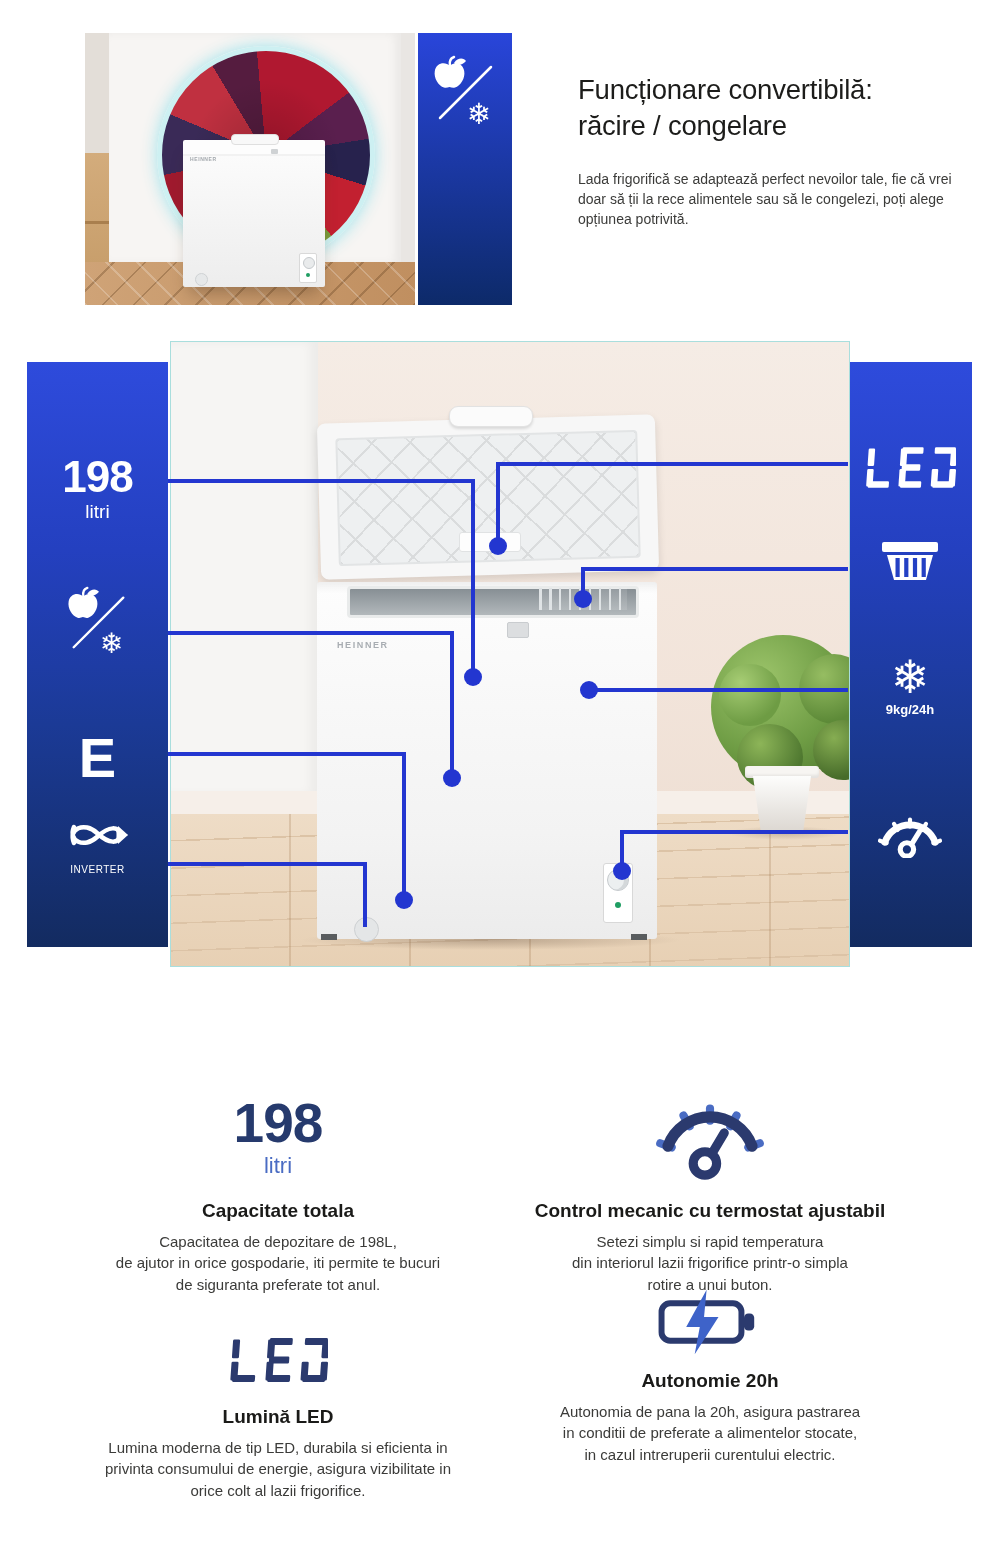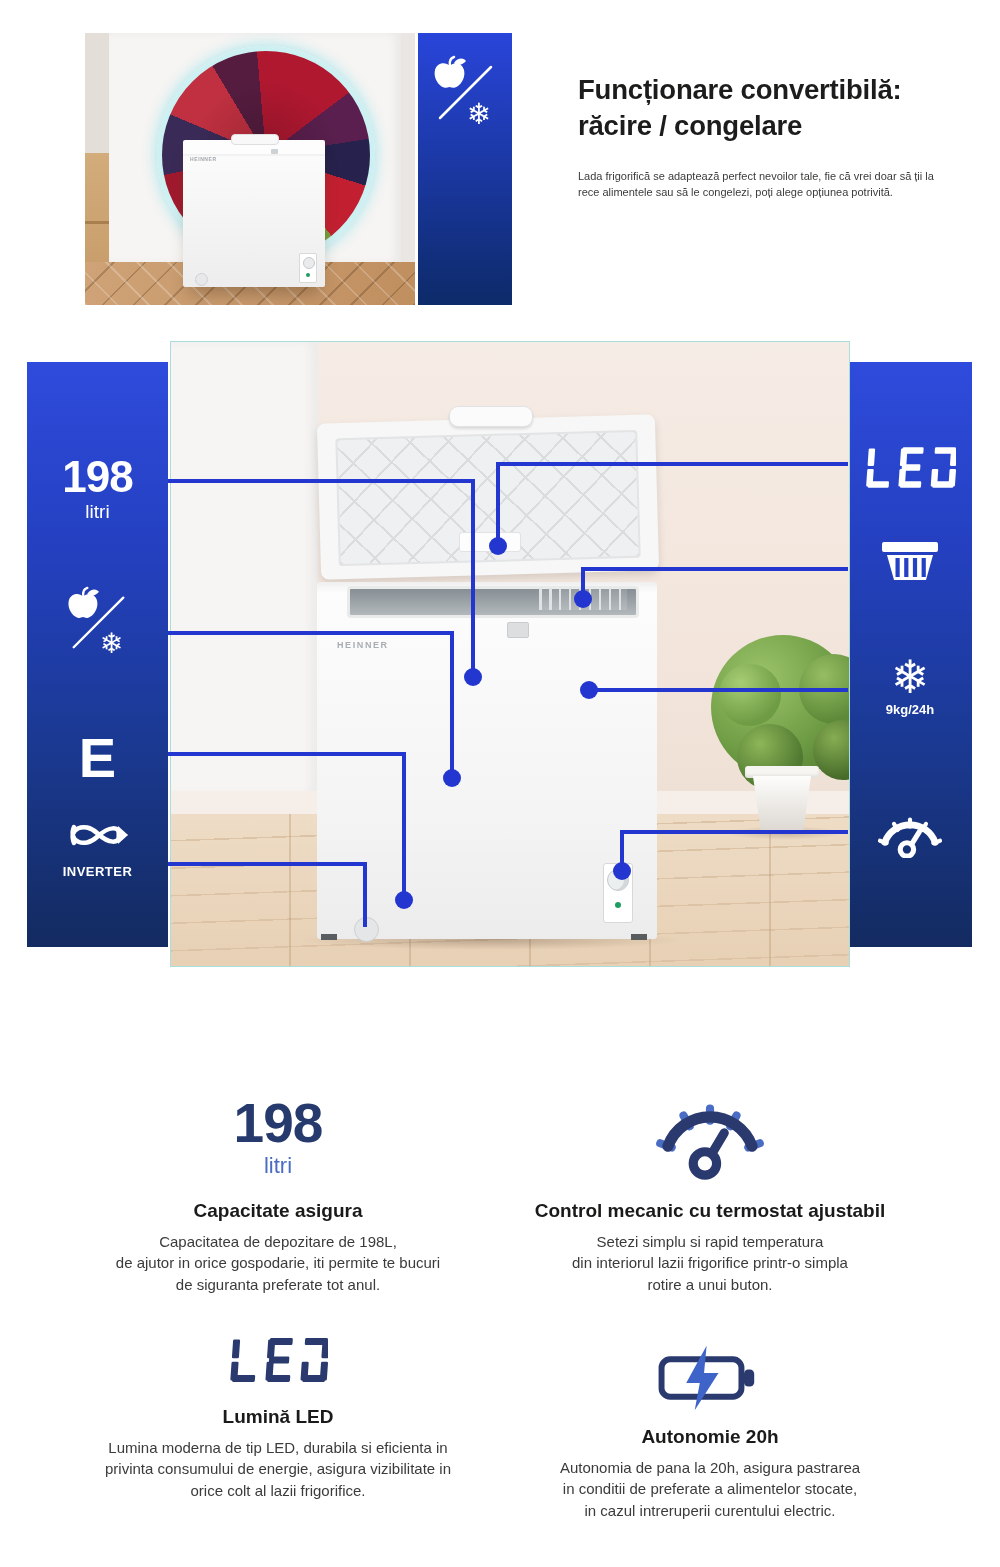--- a/index.html
+++ b/index.html
@@ -36,33 +36,33 @@
       border:1px solid #dfdfdf;}
   .hfz-logo{left:7px;top:16px;font-size:5px;font-weight:bold;letter-spacing:.6px;color:#a3a8ad;}
   .hfz-lock{left:88px;top:9px;width:7px;height:5px;background:#cfd2d4;border-radius:1px;}
   .hfz-panel{left:116px;top:113px;width:16px;height:28px;background:#fff;border:1px solid #d9d9d9;border-radius:2px;}
   .hfz-knob{left:3px;top:3px;width:10px;height:10px;border-radius:50%;background:#e9ebec;border:1px solid #c5c9cc;}
   .hfz-led{left:6px;top:19px;width:4px;height:4px;border-radius:50%;background:#1f9e63;}
   .hfz-drain{left:12px;top:133px;width:11px;height:11px;border-radius:50%;background:#e6e8e9;border:1px solid #cfd2d4;}
   .hero-band{left:418px;top:33px;width:94px;height:272px;
       background:linear-gradient(180deg,#2945da 0%,#1c39a8 45%,#0d2a69 100%);}
   .hero-text{left:578px;top:72px;width:378px;}
-  .hero-text h1{margin:0;font-size:27.5px;line-height:1.32;font-weight:bold;letter-spacing:-.2px;color:#1c1c1a;}
-  .hero-text p{margin:24px 0 0;font-size:11px;line-height:1.45;color:#3b3b39;}
+  .hero-text h1{margin:0;font-size:27.5px;line-height:1.32;font-weight:normal;letter-spacing:-.2px;color:#1c1c1a;}
+  .hero-text p{margin:24px 0 0;font-size:14px;line-height:1.45;color:#3b3b39;}
 
   
   .diagram{left:27px;top:341px;width:945px;height:626px;}
   .bar{top:21px;height:585px;background:linear-gradient(180deg,#2e4bdc 0%,#2440c0 32%,#1b3a96 62%,#132b60 100%);color:#fff;}
   .bar-left{left:0;width:141px;}
   .bar-right{left:821px;width:124px;}
   .bi{left:0;width:100%;text-align:center;}
   .bi-num{font-size:44px;font-weight:bold;line-height:1;letter-spacing:-1px;}
   .bi-sub{font-size:19px;margin-top:2px;}
   .bi-E{font-size:56px;font-weight:bold;line-height:1;}
-  .bi-label{font-size:13px;font-weight:bold;letter-spacing:.5px;margin-top:4px;}
+  .bi-label{font-size:10px;font-weight:normal;letter-spacing:.5px;margin-top:4px;}
   .snow-glyph{font-size:46px;line-height:1;font-family:"DejaVu Sans",sans-serif;}
   .snow-label{font-size:13px;font-weight:bold;margin-top:2px;}
 
   .stage{left:143px;top:0;width:680px;height:626px;border:1px solid #a9dedd;box-sizing:border-box;overflow:hidden;
       background:linear-gradient(180deg,#f5ece5 0%,#f2e4da 55%,#efe0d5 75%);}
   .wall-white{left:0;top:0;width:147px;height:452px;background:#f6f5f3;box-shadow:inset -8px 0 10px rgba(0,0,0,.04);}
   .baseboard{left:0;top:449px;width:680px;height:23px;background:#f6efe9;border-bottom:2px solid #e2d6c9;}
   .floor{left:0;top:472px;width:680px;height:154px;
       background:
         repeating-linear-gradient(90deg,transparent 0 118px,rgba(160,120,80,.25) 118px 120px),
@@ -290,21 +290,21 @@
         <circle cx="595" cy="530" r="9"></circle>
       </g>
     </svg>
   </div>
 
   <div class="abs feat" style="left:88px;top:1090px;">
     <div class="feat-icon">
       <div class="stat-num">198</div>
       <div class="stat-sub">litri</div>
     </div>
-    <h3>Capacitate asigura</h3>
+    <h3>Capacitate totala</h3>
     <p class="prelines">Capacitatea de depozitare de 198L,
 de ajutor in orice gospodarie, iti permite te bucuri
 de siguranta preferate tot anul.</p>
   </div>
 
   <div class="abs feat" style="left:88px;top:1328px;">
     <div class="feat-icon feat-icon-sm">
       <span class="sr">LED</span>
       <svg width="100" height="44" viewBox="0 0 114 50">
         <g fill="#2b3a6e" transform="skewX(-4) translate(6,0)">
@@ -344,21 +344,21 @@
         <circle cx="50" cy="68" r="11.5" fill="#fff" stroke="#2b3a6e" stroke-width="9"></circle>
         <line x1="57" y1="58" x2="69" y2="38" stroke="#2b3a6e" stroke-width="9" stroke-linecap="round"></line>
       </svg>
     </div>
     <h3>Control mecanic cu termostat ajustabil</h3>
     <p class="prelines">Setezi simplu si rapid temperatura
 din interiorul lazii frigorifice printr-o simpla
 rotire a unui buton.</p>
   </div>
 
-  <div class="abs feat" style="left:520px;top:1348px;">
+  <div class="abs feat" style="left:520px;top:1292px;">
     <div class="feat-icon feat-icon-sm">
       <svg width="124" height="76" viewBox="0 0 124 80" style="margin-top:-4px;">
         <rect x="5" y="18" width="94" height="44" rx="10" fill="none" stroke="#2b3a6e" stroke-width="7"></rect>
         <rect x="102" y="30" width="12" height="20" rx="5" fill="#2b3a6e"></rect>
         <polygon points="58,2 34,46 50,46 44,78 72,34 55,34" fill="#3e63c9"></polygon>
       </svg>
     </div>
     <h3>Autonomie 20h</h3>
     <p class="prelines">Autonomia de pana la 20h, asigura pastrarea
 in conditii de preferate a alimentelor stocate,

